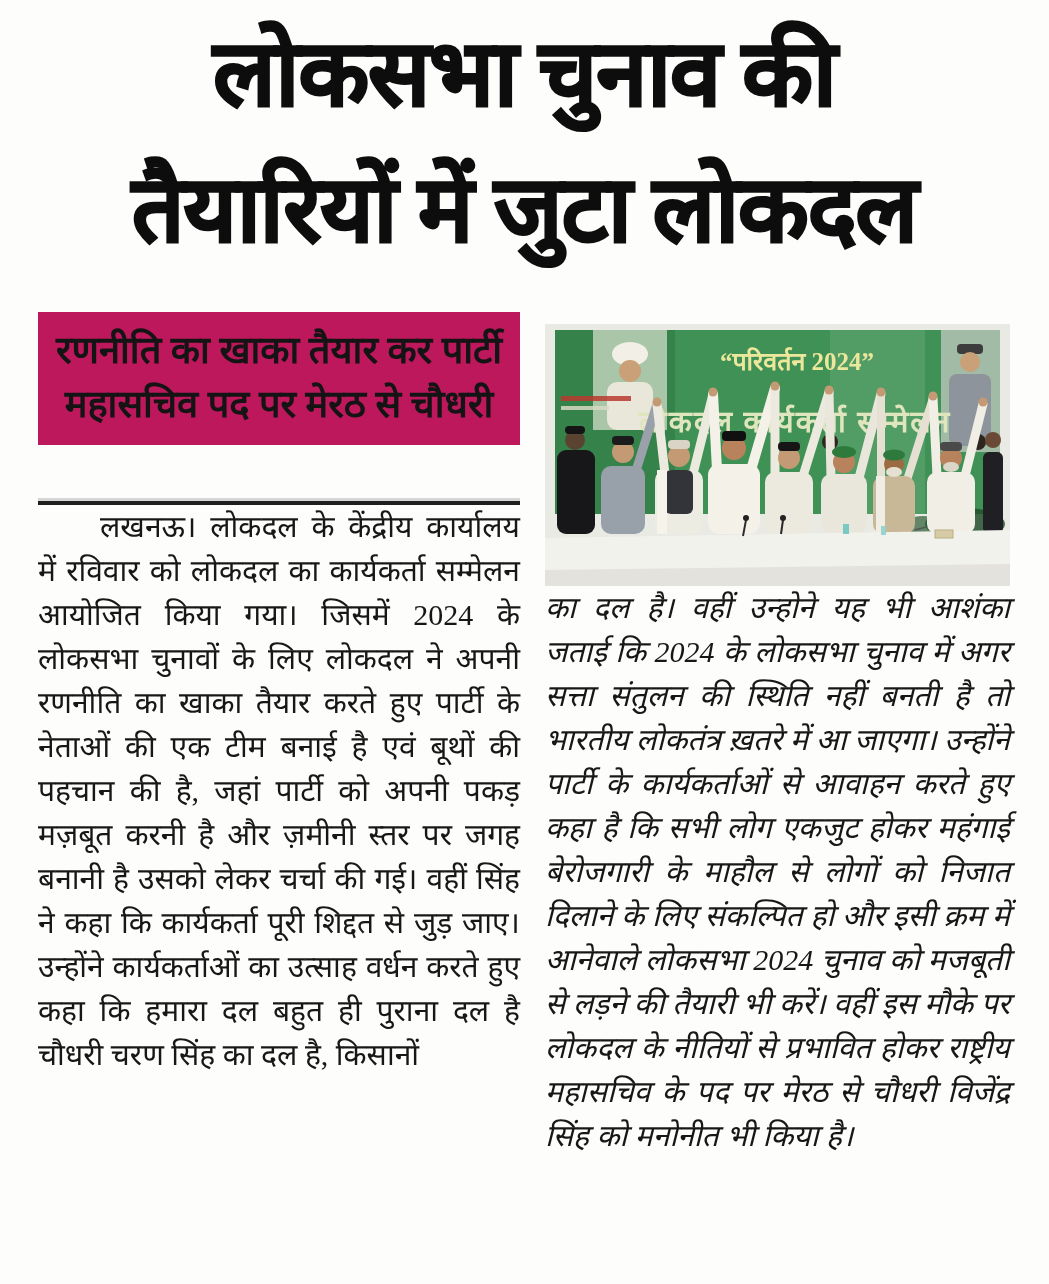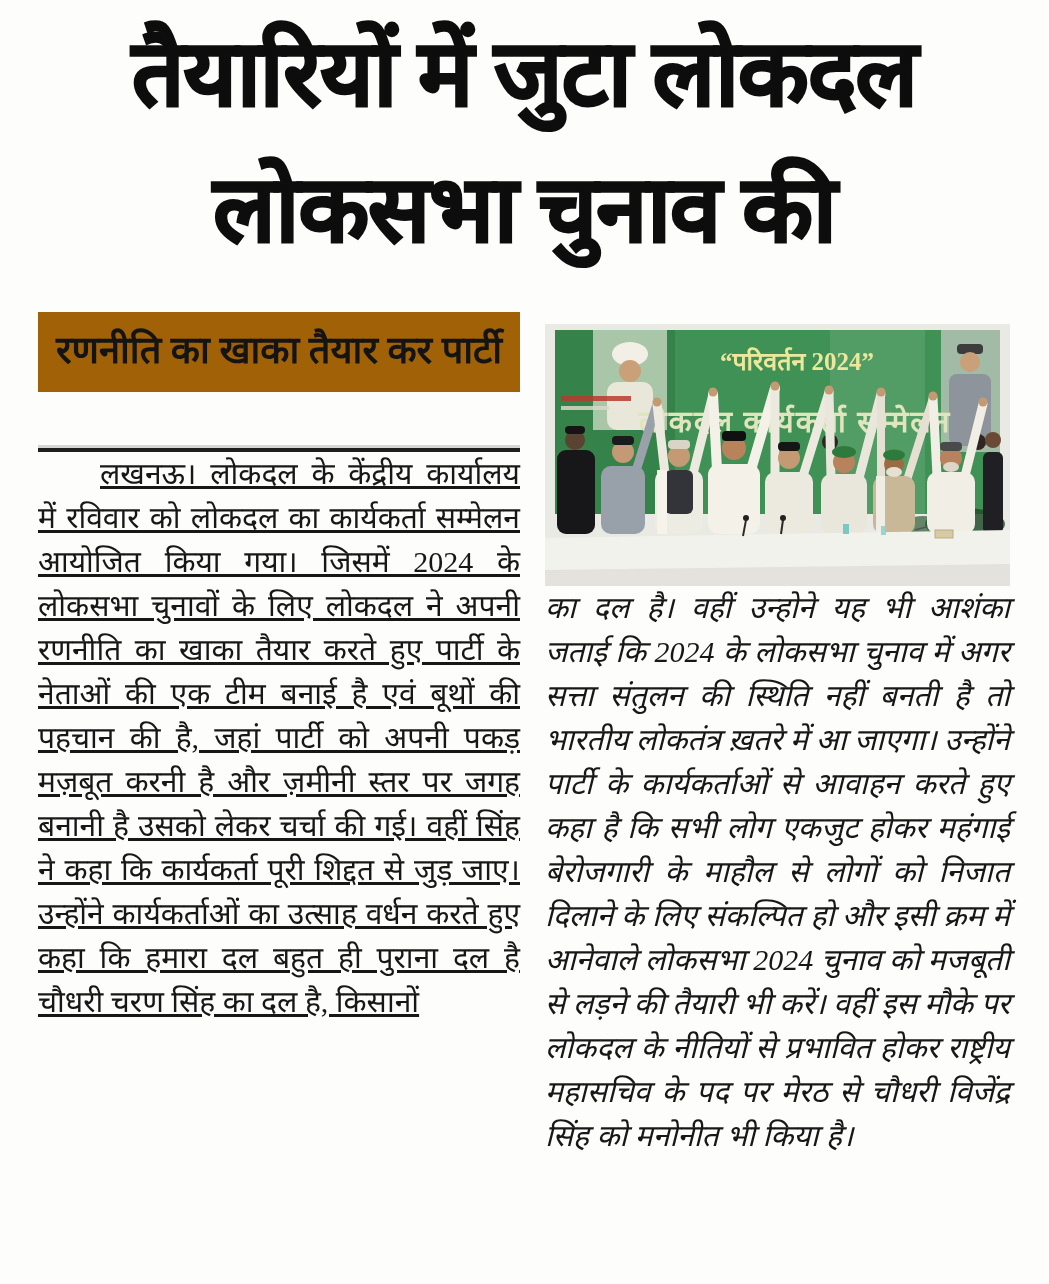--- a/index.html
+++ b/index.html
@@ -30,21 +30,21 @@
     display: flex;
     margin: 34px 39px 0 38px;
     gap: 25px;
     align-items: flex-start;
   }
   .col-left  { width: 482px; flex: 0 0 482px; }
   .col-right { width: 465px; flex: 0 0 465px; }
 
   
   .subhead-box {
-    background: #a16207;
+    background: #be185d;
     padding: 12px 6px 14px 6px;
     text-align: center;
     font-weight: 700;
     font-size: 38px;
     line-height: 1.4;
     color: #141414;
   }
   .subhead-box .sh-line { display: block; white-space: nowrap; }
 
   
@@ -55,42 +55,43 @@
     box-shadow: 0 -3px 0 #d6d6d6;
   }
 
   
   .body-text {
     font-size: 30px;
     line-height: 44px;
     text-align: justify;
     color: #171717;
   }
-  .body-left  { margin-top: 44px; text-indent: 62px; text-decoration: underline; }
+  .body-left  { margin-top: 44px; text-indent: 62px; }
   .body-right { margin-top: 22px; font-style: italic; }
 
   
   .photo-wrap { margin-top: 12px; width: 379px; height: 262px; }
   .photo-wrap svg { display: block; }
 </style>
 </head>
 <body>
 
 <div class="page">
 
   <h1 class="headline" style="margin:0;">
+    <span class="hl-line">लोकसभा चुनाव की</span>
     <span class="hl-line">तैयारियों में जुटा लोकदल</span>
-    <span class="hl-line">लोकसभा चुनाव की</span>
   </h1>
 
   <div class="content-row">
 
     <div class="col-left">
       <div class="subhead-box">
         <span class="sh-line">रणनीति का खाका तैयार कर पार्टी</span>
+        <span class="sh-line">महासचिव पद पर मेरठ से चौधरी</span>
       </div>
       <div class="divider"></div>
       <p class="body-text body-left" style="margin:0;">लखनऊ। लोकदल के केंद्रीय कार्यालय में रविवार को लोकदल का कार्यकर्ता सम्मेलन आयोजित किया गया। जिसमें 2024 के लोकसभा चुनावों के लिए लोकदल ने अपनी रणनीति का खाका तैयार करते हुए पार्टी के नेताओं की एक टीम बनाई है एवं बूथों की पहचान की है, जहां पार्टी को अपनी पकड़ मज़बूत करनी है और ज़मीनी स्तर पर जगह बनानी है उसको लेकर चर्चा की गई। वहीं सिंह ने कहा कि कार्यकर्ता पूरी शिद्दत से जुड़ जाए। उन्होंने कार्यकर्ताओं का उत्साह वर्धन करते हुए कहा कि हमारा दल बहुत ही पुराना दल है चौधरी चरण सिंह का दल है, किसानों</p>
     </div>
 
     <div class="col-right">
       <div class="photo-wrap">
         <svg viewBox="0 0 465 262" width="465" height="262" xmlns="http://www.w3.org/2000/svg">
 
           <rect x="0" y="0" width="465" height="262" fill="#e9eae4"></rect>

